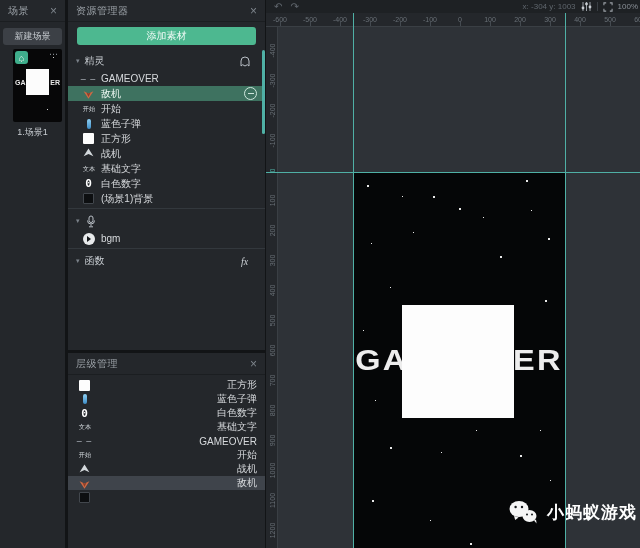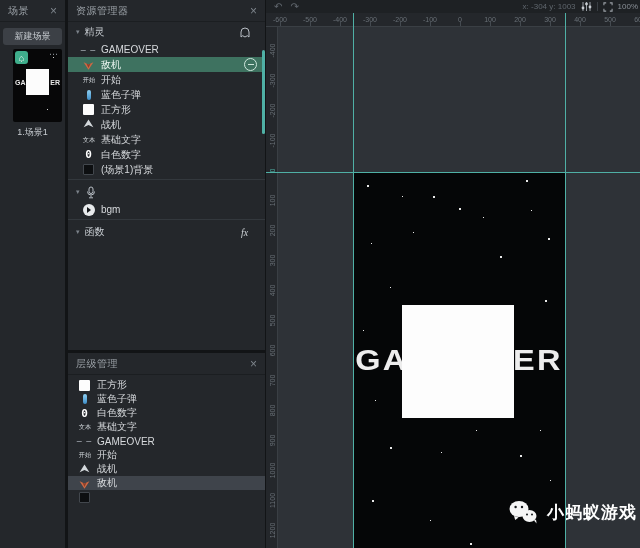--- a/index.html
+++ b/index.html
@@ -25,21 +25,21 @@
   .card-dots { position:absolute; right:3px; top:0px; color:#8a9097; font-size:9px; letter-spacing:1px; }
   .thumb-square { position:absolute; left:13px; top:20px; width:23px; height:26px; background:#fcfcfc; }
   .thumb-go { position:absolute; top:30px; color:#e8e8e8; font-size:7px; font-weight:bold; }
   .thumb-go.l { left:2px; } .thumb-go.r { right:2px; }
   .thumb-star { position:absolute; width:1px; height:1px; background:#cfcfcf; }
   .scene-name { position:absolute; left:0; top:126px; width:65px; text-align:center;
     color:#c9ced3; font-size:9px; }
 
   
   .resource-panel { left:68px; top:0; width:197px; height:350px; }
-  .layer-panel { left:68px; top:353px; width:197px; height:195px; }
+  .layer-panel { left:68px; top:353px; width:197px; height:195px;text-align:right; }
   .add-btn { margin:5px 9px 6px 9px; height:18px; background:#4db890; border-radius:3px;
     color:#f2fbf7; font-size:10px; display:flex; align-items:center; justify-content:center; }
   .section-row { height:20px; display:flex; align-items:center; padding:0 8px; }
   .sec-arrow { color:#7b828a; font-size:7px; margin-right:5px; }
   .sec-label { color:#c6cbd0; font-size:10px; flex:1; }
   .divider { border-top:1px solid #33383d; margin:2px 0; }
   .item-row { height:15px; display:flex; align-items:center; padding:0 8px 0 14px;
     color:#d6d9dc; font-size:10px; white-space:nowrap; }
   .layer-panel .item-row { height:14px; padding-left:10px; }
   .item-row.sel-green { background:#3e7260; color:#eaf6f0; }
@@ -120,20 +120,21 @@
       <span class="thumb-square"></span>
     </div>
     <div class="scene-name">1.场景1</div>
   </div>
 
   <div class="panel resource-panel">
     <div class="panel-header">
       <span class="panel-title">资源管理器</span>
       <span class="close-x">×</span>
     </div>
+    <div class="add-btn">添加素材</div>
     <div id="resource-sections">
         <div class="section-row">
           <span class="sec-arrow">▾</span>
           <span class="sec-label">精灵</span>
           <span class="ic">
             <svg width="12" height="12" viewBox="0 0 12 12">
               <path d="M2 11 V6 a4 4 0 0 1 8 0 V11 L8.3 9.7 6 11 3.7 9.7 Z" fill="none" stroke="#b9bfc6" stroke-width="1"></path>
             </svg>
           </span>
         </div>

